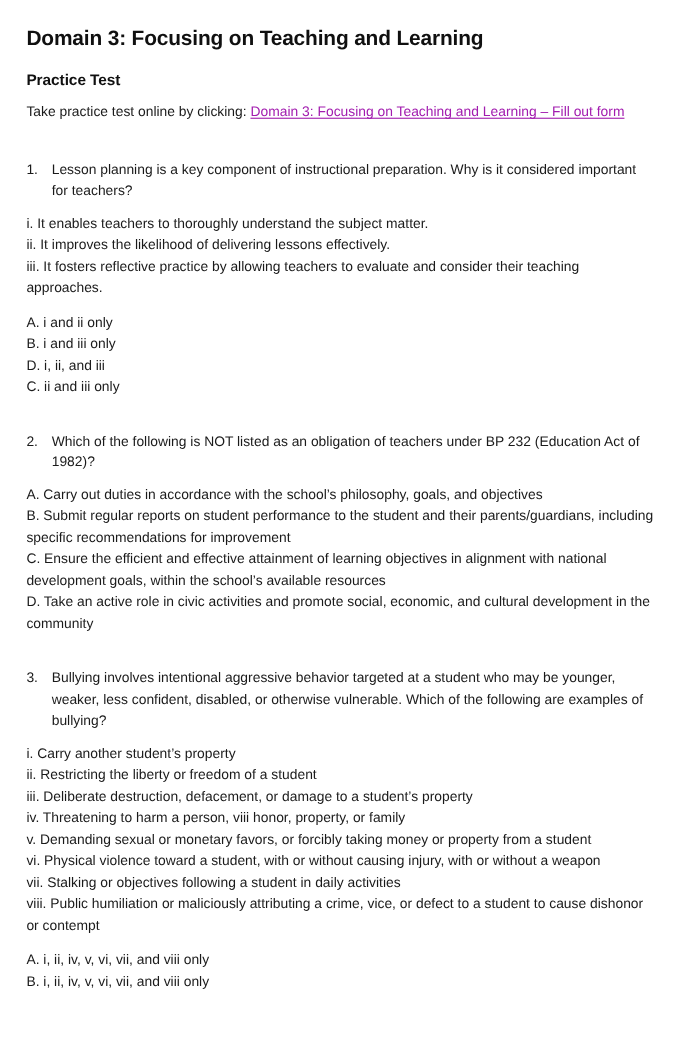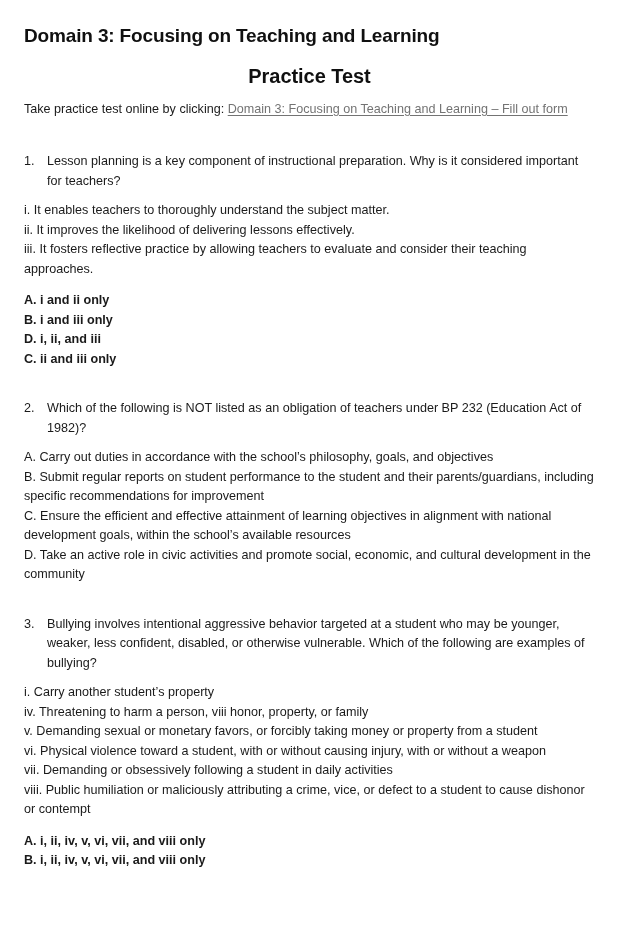--- a/index.html
+++ b/index.html
@@ -24,37 +24,36 @@
   }
   .doc-title {
     font-size: 19px;
     font-weight: bold;
     line-height: 1.25;
     letter-spacing: -0.15px;
     color: #101010;
     margin: 0 0 16px 0;
   }
   .doc-subtitle {
-    font-size: 20px;
+    font-size: 14px;
     font-weight: bold;
     line-height: 1.25;
     letter-spacing: -0.05px;
     color: #101010;
     margin: 0 0 11px 0;
-    text-align: center;
   }
   .intro {
     font-size: 12.6px;
     line-height: 19.5px;
     color: #1a1a1a;
     margin: 0 0 0 0;
     max-width: 572px;
   }
   .intro a {
-    color: #737373;
+    color: #a21caf;
     text-decoration: underline;
     text-underline-offset: 2px;
   }
   .question-block {
     margin-top: 30px;
   }
   .question-block.first {
     margin-top: 33px;
   }
   .q-stem {
@@ -77,21 +76,20 @@
     font-size: 12.6px;
     line-height: 19.5px;
     color: #1a1a1a;
     max-width: 572px;
   }
   .opt-list .opt {
     margin: 0;
   }
   .opt-group + .opt-group {
     margin-top: 12px;
-    font-weight: bold;
   }
 </style>
 </head>
 <body>
 
 <div class="page">
 
   <h1 class="doc-title">Domain 3: Focusing on Teaching and Learning</h1>
 
   <h2 class="doc-subtitle">Practice Test</h2>
@@ -129,24 +127,26 @@
     </div>
   </div>
 
   <div class="question-block">
     <div class="q-stem">
       <span class="q-num">3.</span>
       <span class="q-text">Bullying involves intentional aggressive behavior targeted at a student who may be younger, weaker, less confident, disabled, or otherwise vulnerable. Which of the following are examples of bullying?</span>
     </div>
     <div class="opt-list opt-group">
       <p class="opt">i. Carry another student’s property</p>
+      <p class="opt">ii. Restricting the liberty or freedom of a student</p>
+      <p class="opt">iii. Deliberate destruction, defacement, or damage to a student’s property</p>
       <p class="opt">iv. Threatening to harm a person, viii honor, property, or family</p>
       <p class="opt">v. Demanding sexual or monetary favors, or forcibly taking money or property from a student</p>
       <p class="opt">vi. Physical violence toward a student, with or without causing injury, with or without a weapon</p>
-      <p class="opt">vii. Demanding or obsessively following a student in daily activities</p>
+      <p class="opt">vii. Stalking or objectives following a student in daily activities</p>
       <p class="opt">viii. Public humiliation or maliciously attributing a crime, vice, or defect to a student to cause dishonor or contempt</p>
     </div>
     <div class="opt-list opt-group">
       <p class="opt">A. i, ii, iv, v, vi, vii, and viii only</p>
       <p class="opt">B. i, ii, iv, v, vi, vii, and viii only</p>
     </div>
   </div>
 
 </div>
 

